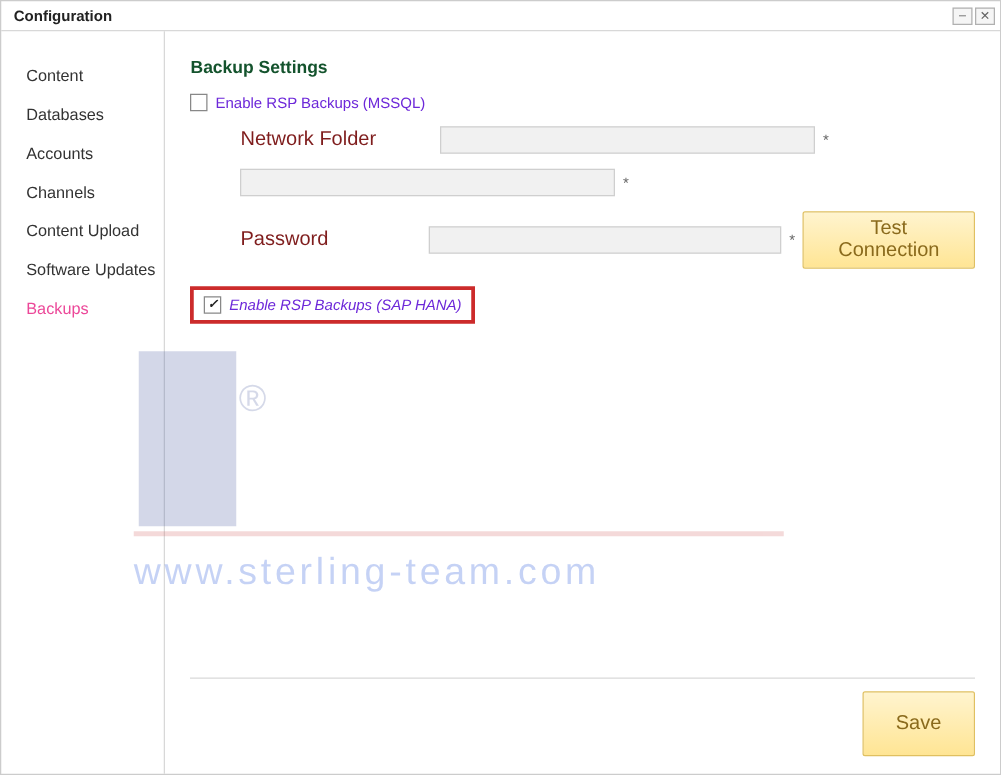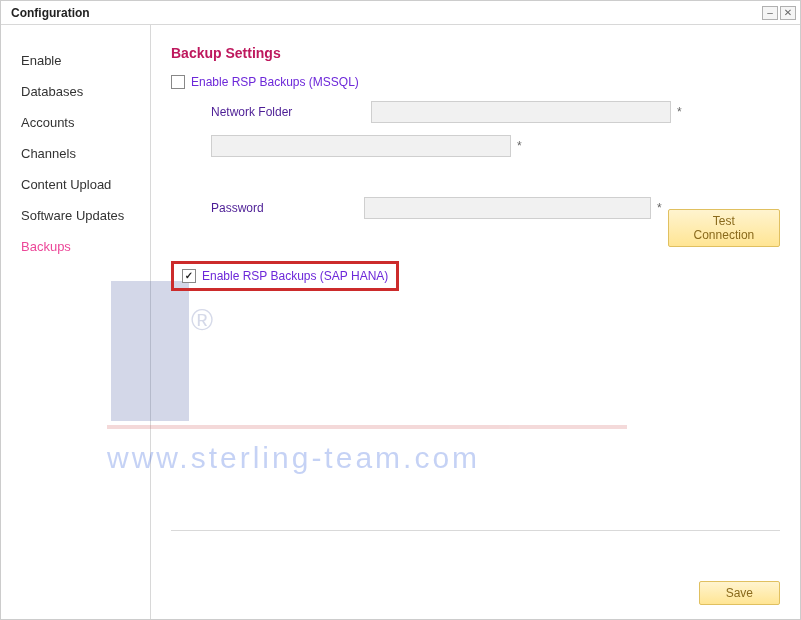--- a/index.html
+++ b/index.html
@@ -60,21 +60,21 @@
     color: #ec4899;
   }
   .content {
     flex: 1;
     padding: 20px 20px 14px 20px;
     position: relative;
     display: flex;
     flex-direction: column;
   }
   .section-title {
-    color: #be185d;
+    color: #14532d;
     font-weight: bold;
     font-size: 14px;
     margin-bottom: 14px;
   }
   .row {
     display: flex;
     align-items: center;
     margin-bottom: 6px;
     position: relative;
   }
@@ -90,44 +90,43 @@
   }
   .cb.checked::after { content: "\2713"; color:#222; font-weight:bold; font-size:10px;}
   .cb-label { font-size: 12px; color: #6d28d9; }
   .field-row {
     display: flex;
     align-items: center;
     margin: 6px 0 6px 40px;
   }
   .field-label {
     width: 160px;
-    color: #4c1d95;
-    font-size: 12px;
+    color: #7f1d1d;
+    font-size: 16px;
   }
   .txt {
     width: 300px;
     height: 22px;
     border: 1px solid #cfcfcf;
     background: #f1f1f1;
     margin-right: 6px;
     font-size: 12px;
     padding: 0 4px;
   }
   .asterisk { color: #666; margin-right: 6px; }
   .btn {
     background: linear-gradient(#fff4cf, #ffe594);
     border: 1px solid #e0c060;
     color: #8a6a1c;
     padding: 4px 14px;
-    font-size: 12px;
+    font-size: 16px;
     cursor: pointer;
     border-radius: 2px;
-    margin-top: 40px;
-  }
-  .btn.primary { padding: 4px 26px; }
+  }
+  .btn.primary { padding: 16px 26px; }
   .highlight-box {
     border: 3px solid #cc2b2b;
     padding: 5px 8px;
   }
   .save-row {
     margin-top: auto;
     border-top: 1px solid #d9d9d9;
     padding-top: 10px;
     display: flex;
     justify-content: flex-end;
@@ -191,21 +190,21 @@
     <div class="watermark">
       <div class="wm-logo">
         <div class="wm-box"></div>
         <span class="wm-reg">®</span>
       </div>
       <div class="wm-underline"></div>
       <div class="wm-url">www.sterling-team.com</div>
     </div>
 
     <div class="sidebar">
-      <span class="navitem">Enable</span>
+      <span class="navitem">Content</span>
       <span class="navitem">Databases</span>
       <span class="navitem">Accounts</span>
       <span class="navitem">Channels</span>
       <span class="navitem">Content Upload</span>
       <span class="navitem">Software Updates</span>
       <span class="navitem active">Backups</span>
     </div>
 
     <div class="content">
       <div class="section-title">Backup Settings</div>
@@ -227,21 +226,21 @@
       </div>
 
       <div class="field-row">
         <span class="field-label">Password</span>
         <input class="txt" type="password" disabled="" value="" style="">
         <span class="asterisk">*</span>
         <button class="btn">Test Connection</button>
       </div>
 
       <div class="row" style="margin-top:8px;">
-        <div class="highlight-box" style="display:flex;align-items:flex-end;">
+        <div class="highlight-box" style="display:flex;align-items:flex-end;font-style:italic;">
           <span class="cb checked"></span>
           <span class="cb-label">Enable RSP Backups (SAP HANA)</span>
         </div>
       </div>
 
       <div class="save-row">
         <button class="btn primary">Save</button>
       </div>
     </div>
   </div>

